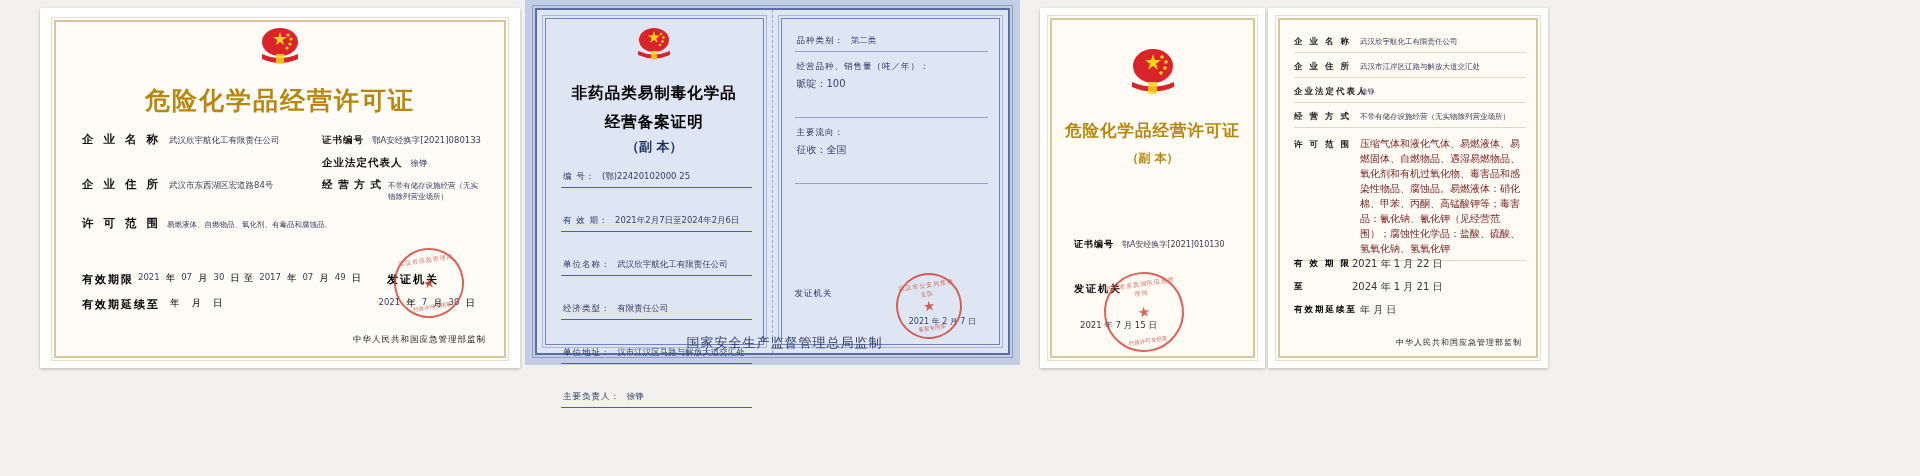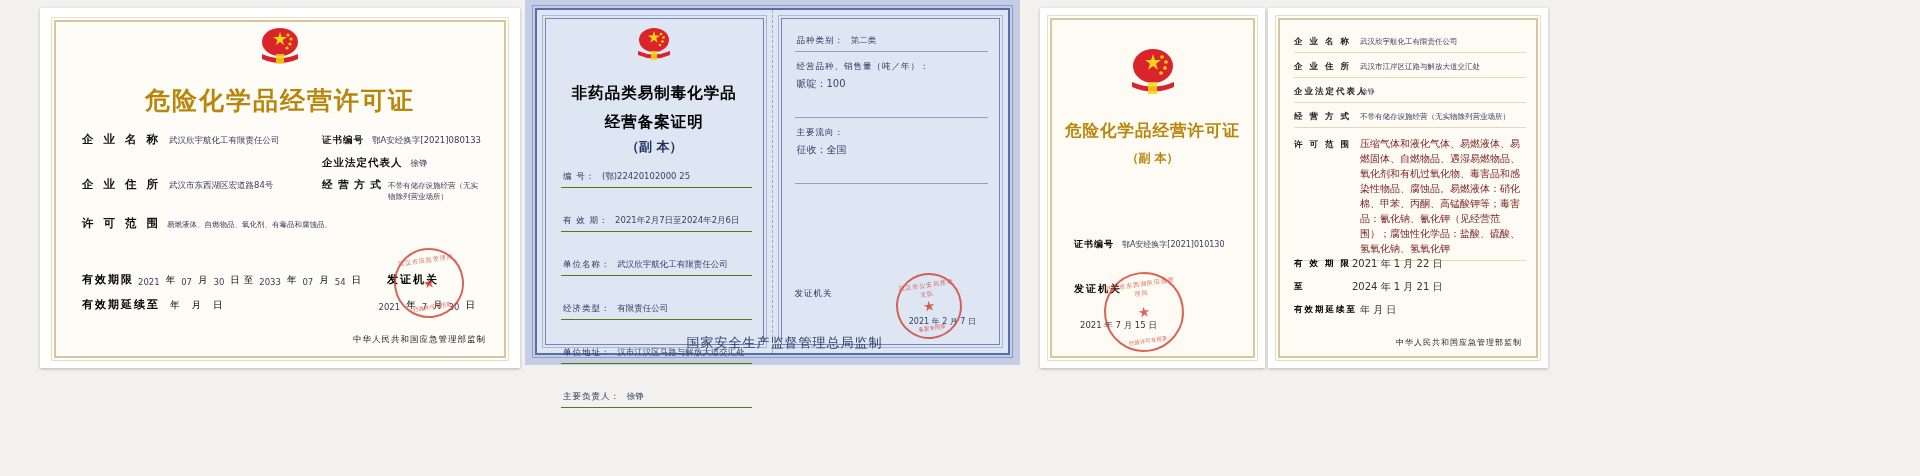--- a/index.html
+++ b/index.html
@@ -85,21 +85,21 @@
     line-height: 1.5;
     padding-left: 6px;
   }
   .c1-dates {
     position: absolute;
     left: 26px; right: 22px; bottom: 34px;
     font-size: 10px;
   }
   .c1-dline {
     display: flex;
-    align-items: flex-end;
+    align-items: flex-start;
     margin-bottom: 10px;
     white-space: nowrap;
   }
   .c1-dlab {
     font-weight: bold;
     font-size: 11px;
     letter-spacing: 2px;
   }
   .c1-num { font-size: 8.5px; color: #3b3b5c; padding: 0 4px; }
   .c1-unit { font-size: 9.5px; padding: 0 2px; }
@@ -474,25 +474,25 @@
       <div class="c1-dates">
         <div class="c1-dline">
           <span class="c1-dlab">有效期限</span>
           <span class="c1-num">2021</span>
           <span class="c1-unit">年</span>
           <span class="c1-num">07</span>
           <span class="c1-unit">月</span>
           <span class="c1-num">30</span>
           <span class="c1-unit">日</span>
           <span class="c1-unit">至</span>
-          <span class="c1-num">2033</span>
+          <span class="c1-num">2017</span>
           <span class="c1-unit">年</span>
           <span class="c1-num">07</span>
           <span class="c1-unit">月</span>
-          <span class="c1-num">54</span>
+          <span class="c1-num">49</span>
           <span class="c1-unit">日</span>
           <span class="c1-dlab" style="margin-left:24px;">发证机关</span>
         </div>
         <div class="c1-dline">
           <span class="c1-dlab">有效期延续至</span>
           <span class="c1-num"></span>
           <span class="c1-unit">年</span>
           <span class="c1-num"></span>
           <span class="c1-unit">月</span>
           <span class="c1-num"></span>

